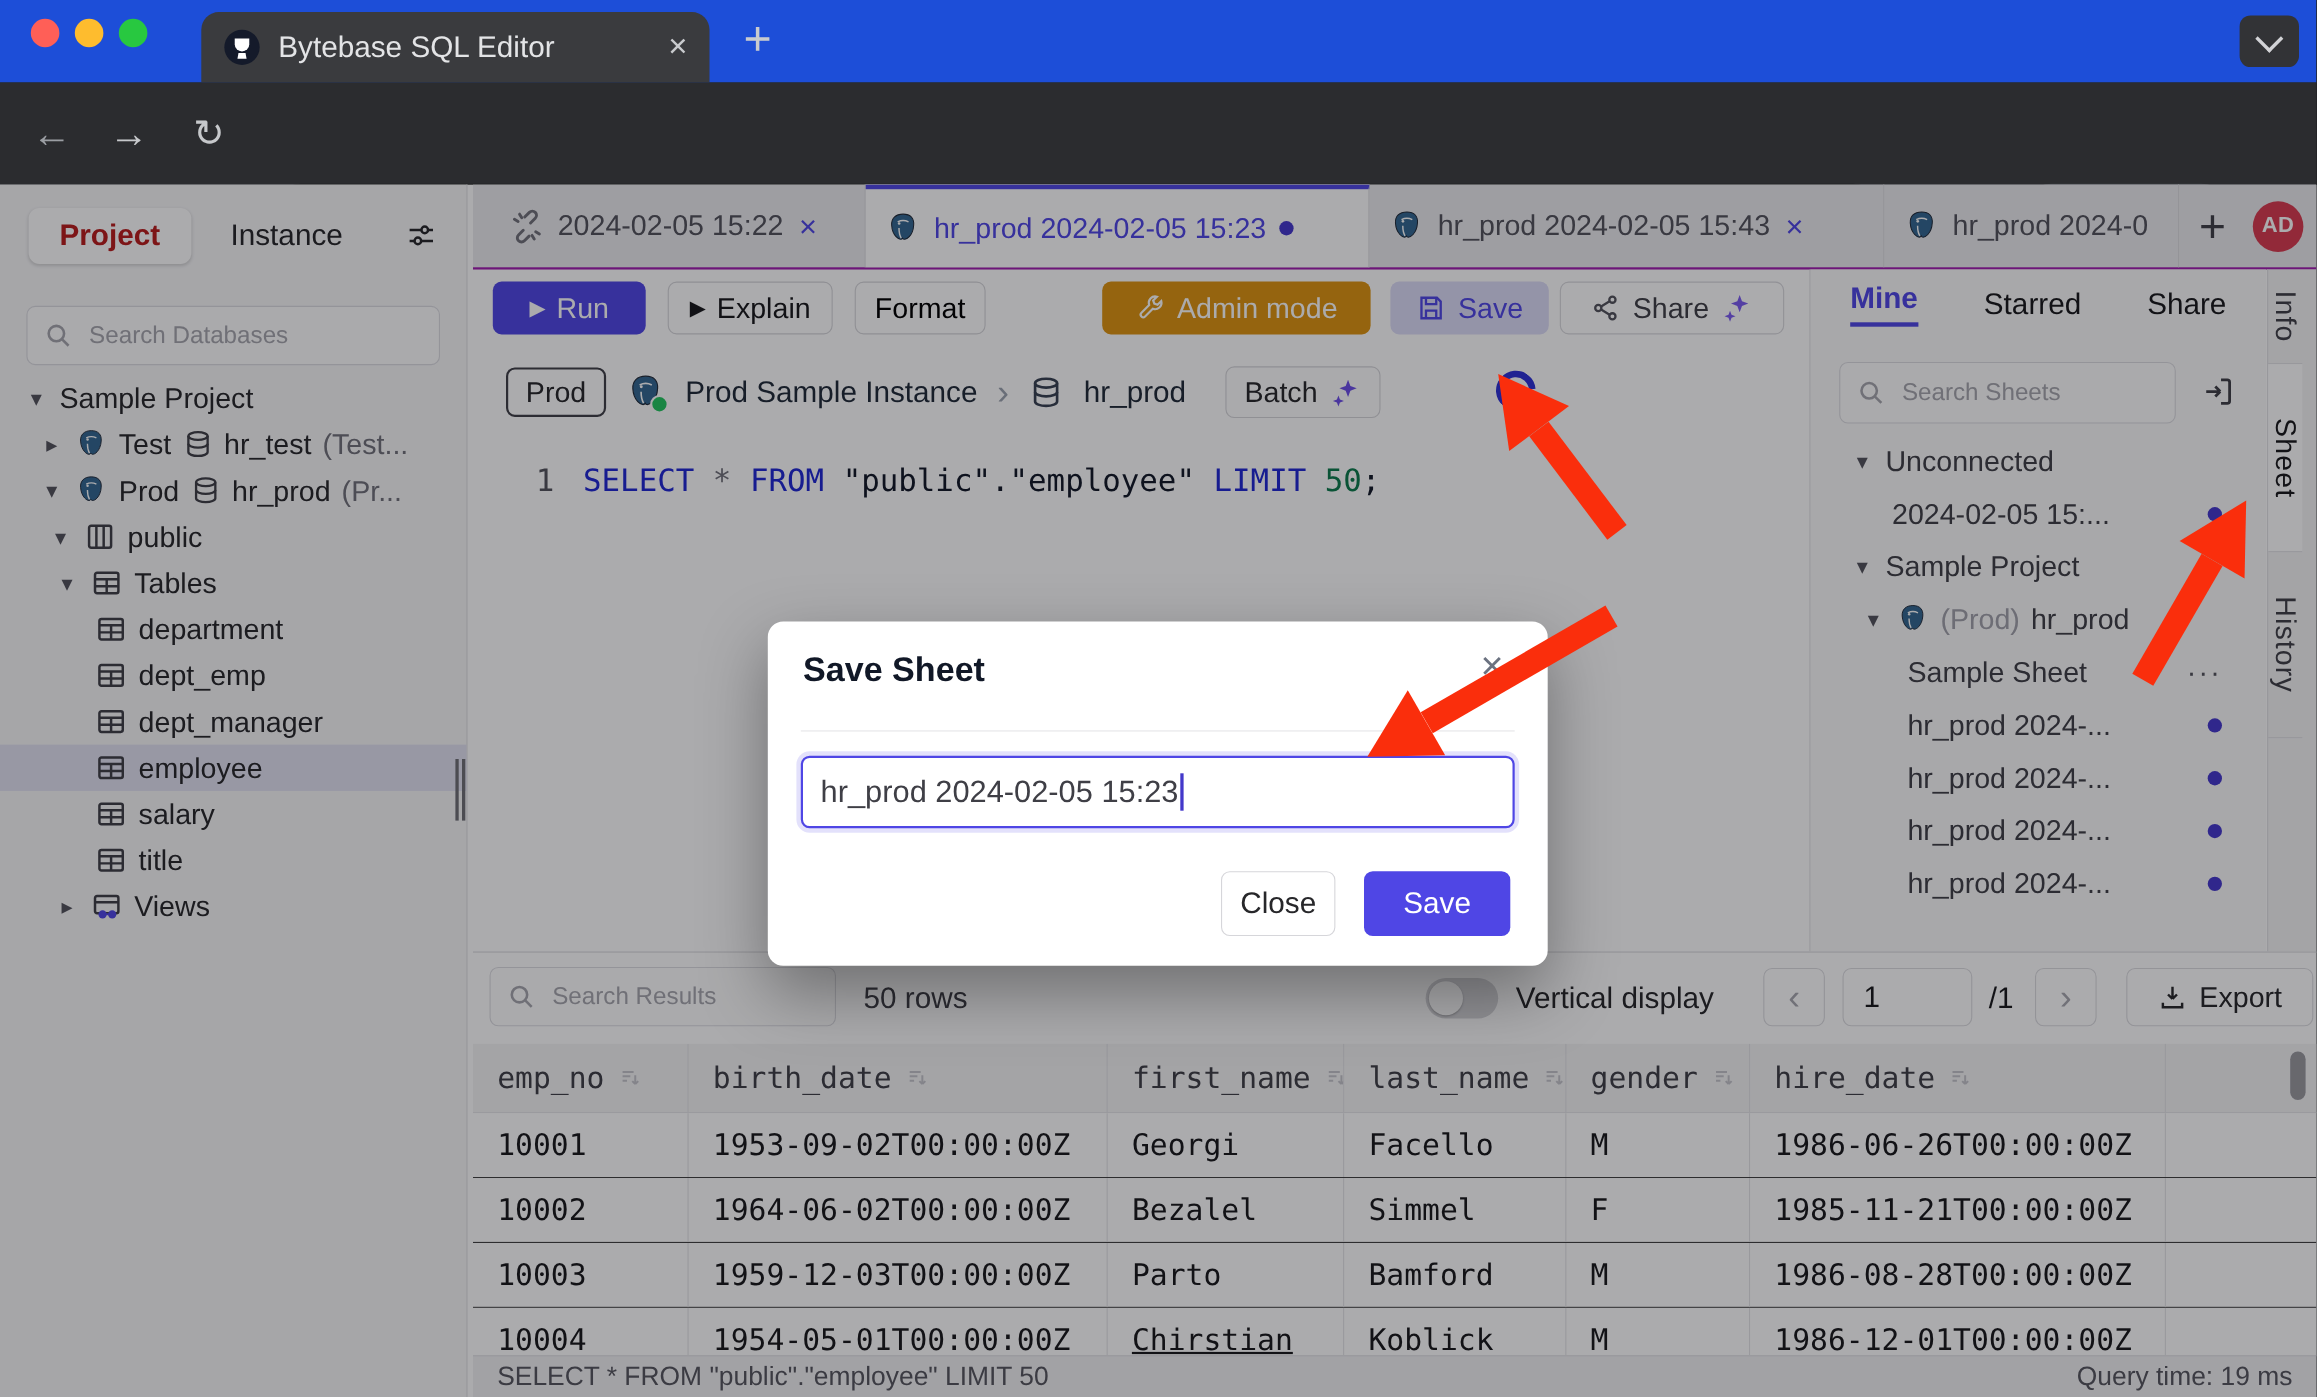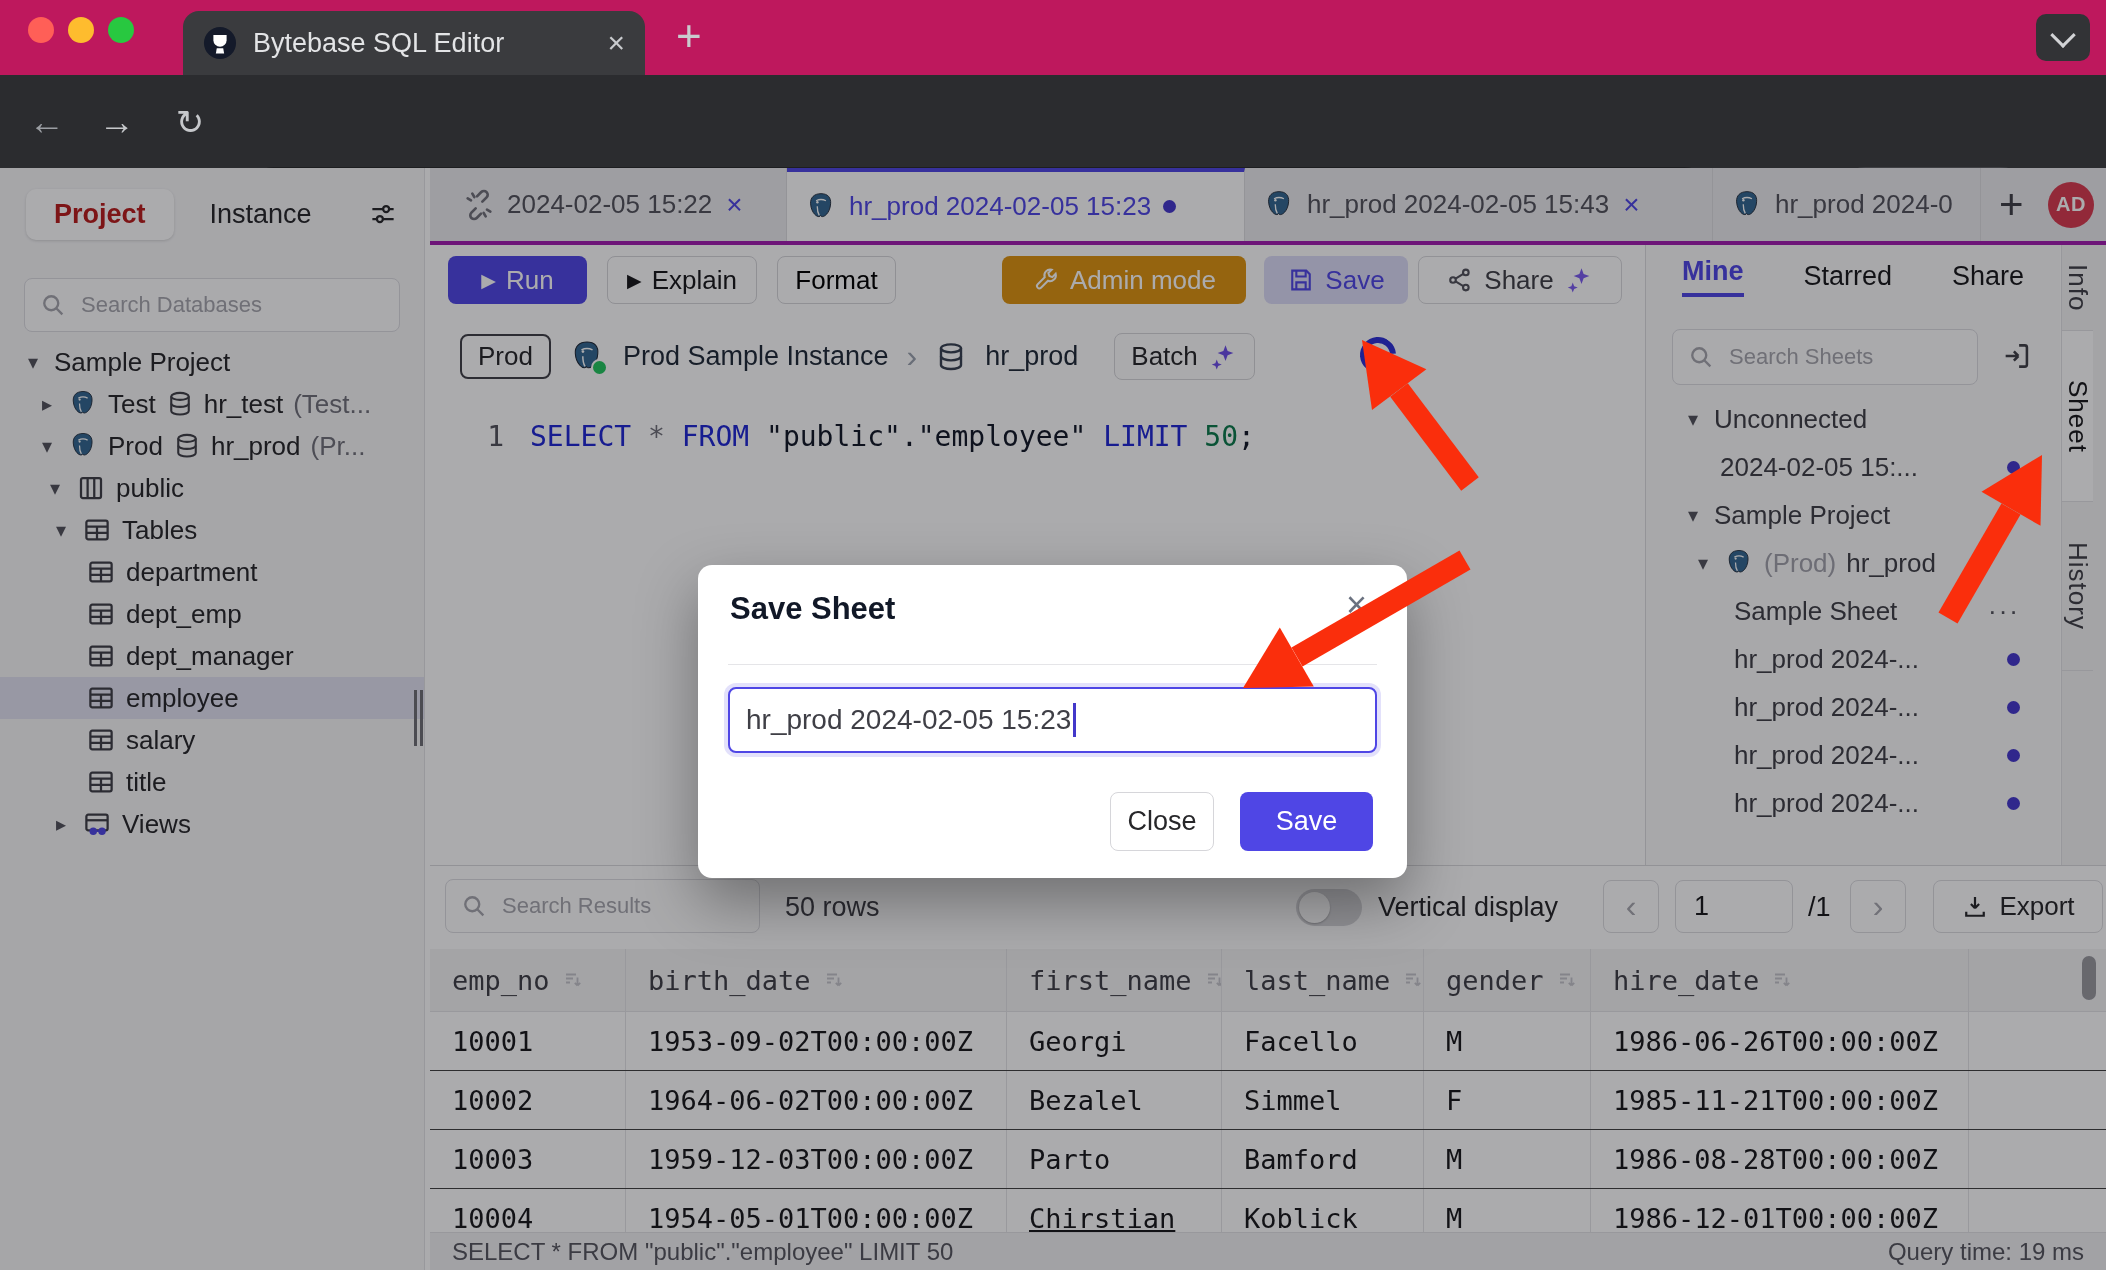--- a/index.html
+++ b/index.html
@@ -1,20 +1,20 @@
 <!DOCTYPE html>
 <html><head>
 <meta charset="utf-8">
 <style>
   html,body{margin:0;padding:0;background:#101012;}
   body{font-family:"Liberation Sans",sans-serif;}
   #screen{position:relative;width:2106px;height:1270px;overflow:hidden;background:#1e1f21;}
 
   
-  .tabstrip{position:absolute;left:0;top:0;width:100%;height:75px;background:#be185d;}
+  .tabstrip{position:absolute;left:0;top:0;width:100%;height:75px;background:#1d4ed8;}
   .light{position:absolute;top:17px;width:26px;height:26px;border-radius:50%;}
   .light.r{left:28px;background:#ff5f57}.light.y{left:68px;background:#febc2e}.light.g{left:108px;background:#28c840}
   .btab{position:absolute;left:183px;top:11px;width:462px;height:64px;background:#3a3b3e;border-radius:16px 16px 0 0;display:flex;align-items:center;padding:0 20px;gap:16px;box-sizing:border-box;}
   .btab .ttl{color:#e3e4e6;font-size:27px;flex:1;white-space:nowrap;overflow:hidden;}
   .xg{color:#c9cbce;font-size:30px;line-height:1;}
   .newtab{position:absolute;left:676px;top:14px;color:#c9cbce;font-size:44px;line-height:1;}
   .tabchev{position:absolute;right:16px;top:14px;width:54px;height:47px;border-radius:10px;background:#323336;display:flex;align-items:center;justify-content:center;}
   .chev{width:15px;height:15px;border-left:3px solid #d2d3d6;border-bottom:3px solid #d2d3d6;transform:rotate(-45deg) translate(2px,-2px);}
   .btoolbar{position:absolute;left:0;top:75px;width:100%;height:93px;background:#2b2c2f;}
   .navic{position:absolute;top:0;height:93px;display:flex;align-items:center;justify-content:center;font-size:36px;color:#9b9ea3;}
@@ -47,21 +47,21 @@
   .search input::placeholder{color:#a6a6ad;}
   .side-search{position:absolute;left:24px;right:24px;top:110px;height:54px;}
   .tree{position:absolute;left:0;top:173px;width:100%;}
   .trow{height:42px;display:flex;align-items:center;font-size:26px;color:#27272a;white-space:nowrap;overflow:hidden;gap:10px;box-sizing:border-box;}
   .trow.sel{background:#e2e2f2;}
   .caret{color:#52525b;font-size:20px;width:22px;text-align:center;flex:none;}
   .note{color:#71717a;}
   .resize{position:absolute;right:1px;top:522px;height:56px;width:9px;border-left:3px solid #6f6f76;border-right:3px solid #6f6f76;box-sizing:border-box;}
 
   
-  .tabbar{position:absolute;left:430px;top:0;width:1676px;height:77px;background:#ececef;border-bottom:4px solid #a21caf;display:flex;align-items:stretch;padding-left:15px;box-sizing:border-box;}
+  .tabbar{position:absolute;left:430px;top:0;width:1676px;height:77px;background:#ececef;border-bottom:2px solid #a21caf;display:flex;align-items:stretch;padding-left:15px;box-sizing:border-box;}
   .etab{display:flex;align-items:center;gap:12px;padding:0 18px;border-right:1px solid #dcdce0;font-size:26px;color:#52525b;flex:none;box-sizing:border-box;overflow:hidden;white-space:nowrap;}
   .etab.active{background:#fff;color:#4f46e5;border-top:4px solid #4f46e5;}
   .etab .x{color:#4f46e5;font-size:28px;margin-left:2px;}
   .dot{width:13px;height:13px;border-radius:50%;background:#4538cd;flex:none;}
   .plus{font-size:42px;color:#3f3f46;display:flex;align-items:center;padding:0 18px;}
   .avatar{margin-left:auto;margin-right:12px;align-self:center;width:46px;height:46px;border-radius:50%;background:#d93b4f;color:#fff;font-size:20px;font-weight:700;display:flex;align-items:center;justify-content:center;letter-spacing:.5px;flex:none;}
 
   
   .mtoolbar{position:absolute;left:430px;top:77px;width:1215px;height:70px;}
   .btn{position:absolute;top:11px;height:48px;border-radius:8px;display:flex;align-items:center;justify-content:center;gap:10px;font-size:26px;box-sizing:border-box;}

